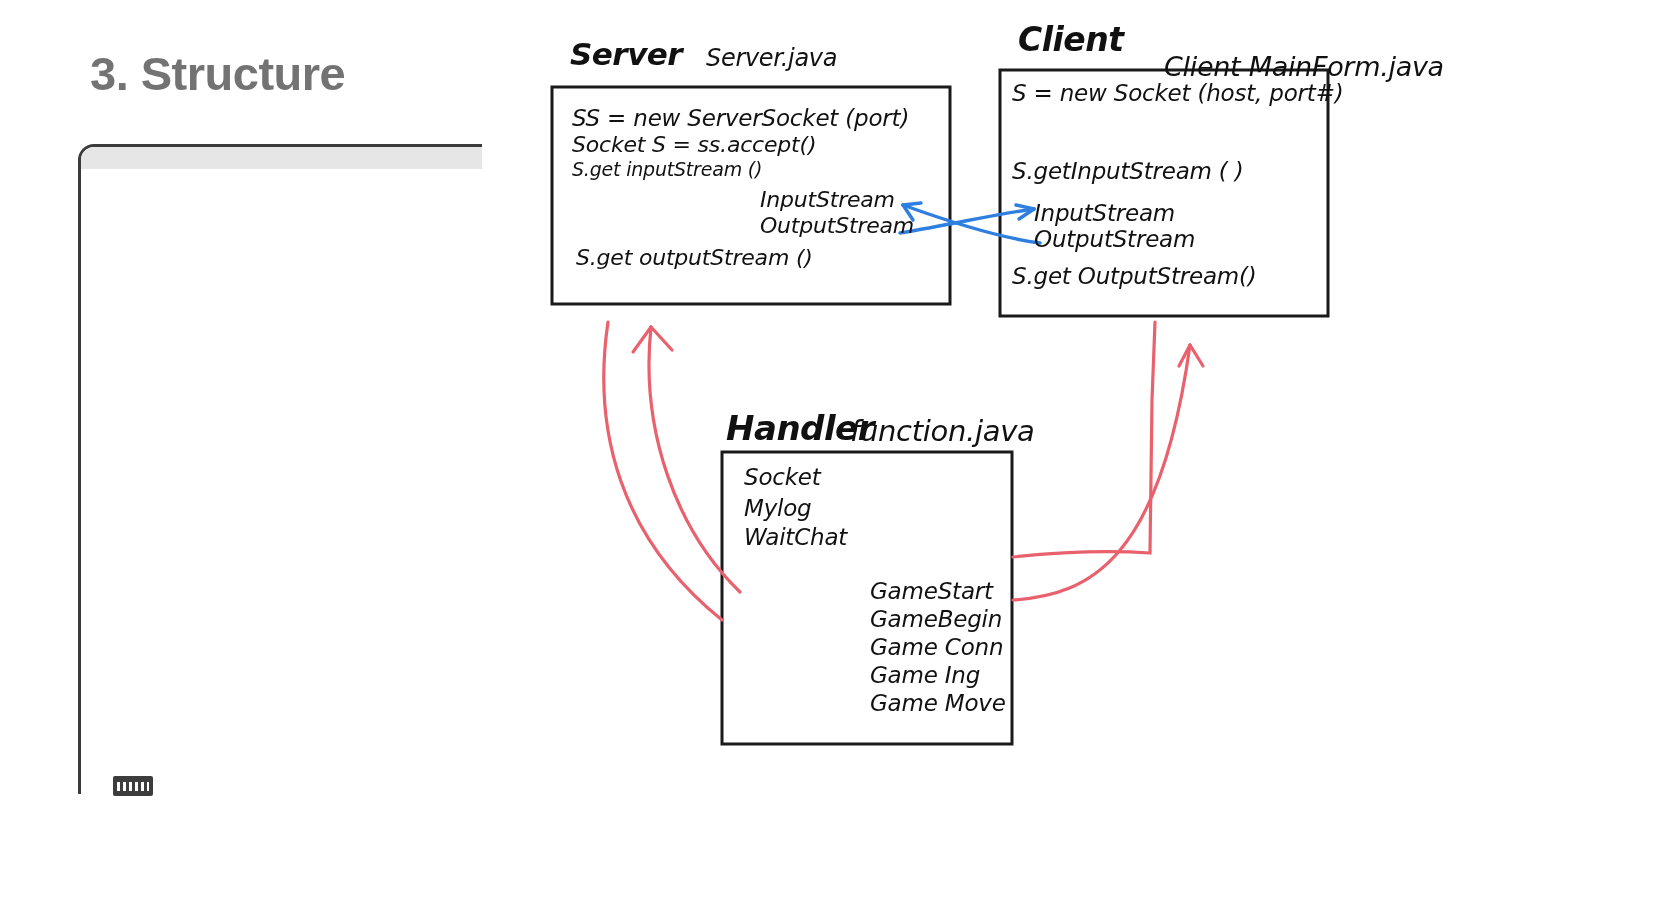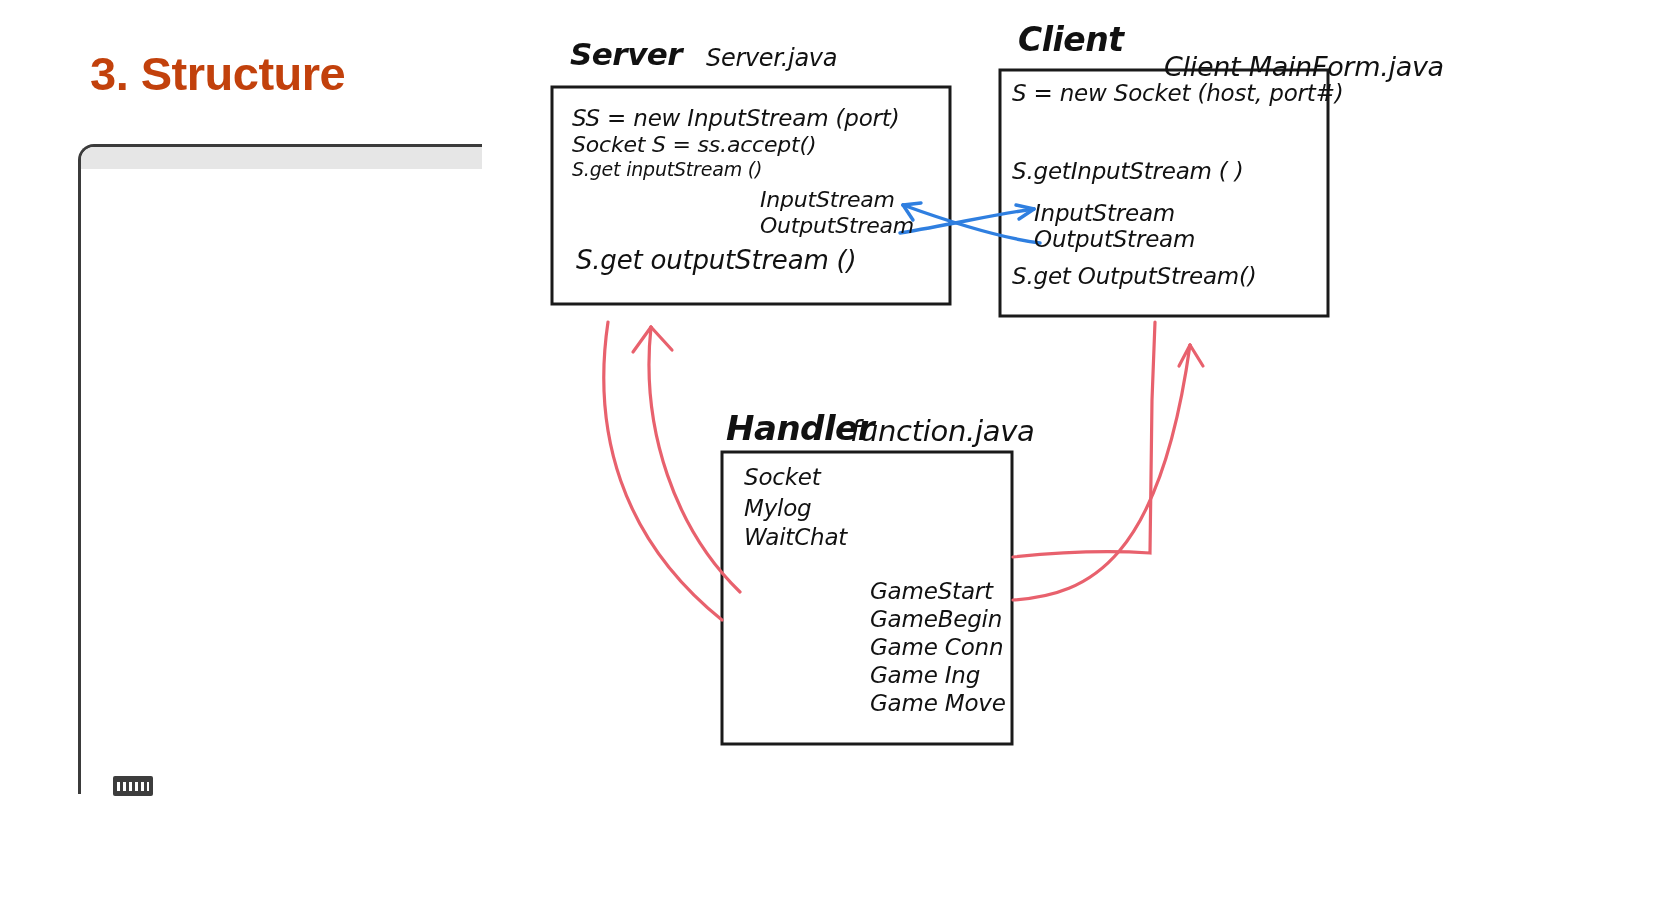--- a/index.html
+++ b/index.html
@@ -15,21 +15,21 @@
     font-family: "Liberation Sans", sans-serif;
   }
 
   
   #slide-title {
     position: absolute;
     left: 90px;
     top: 46px;
     font-size: 47px;
     font-weight: bold;
-    color: #c2410c;
+    color: #737373;
     letter-spacing: -0.5px;
     font-family: "Liberation Sans", sans-serif;
     white-space: nowrap;
   }
 
   
   #content-panel {
     position: absolute;
     left: 78px;
     top: 144px;
@@ -107,21 +107,21 @@
   }
 
   
   #server-title   { left: 570px; top: 36px;  font-size: 31px; }
   #server-file    { left: 706px; top: 44px;  font-size: 24px; }
   #server-l1      { left: 572px; top: 105px; font-size: 23px; }
   #server-l2      { left: 572px; top: 132px; font-size: 22px; }
   #server-l3      { left: 572px; top: 158px; font-size: 19px; }
   #server-stream-in  { left: 760px; top: 187px; font-size: 22px; }
   #server-stream-out { left: 760px; top: 213px; font-size: 22px; }
-  #server-l4      { left: 576px; top: 245px; font-size: 26px; }
+  #server-l4      { left: 576px; top: 245px; font-size: 22px; }
 
   
   #client-title   { left: 1018px; top: 20px;  font-size: 33px; }
   #client-file    { left: 1164px; top: 30px;  font-size: 27px; margin-top: 21px; }
   #client-l1      { left: 1012px; top: 80px;  font-size: 23px; }
   #client-l2      { left: 1012px; top: 158px; font-size: 23px; }
   #client-stream-in  { left: 1034px; top: 200px; font-size: 23px; }
   #client-stream-out { left: 1034px; top: 226px; font-size: 23px; }
   #client-l3      { left: 1012px; top: 263px; font-size: 23px; }
 
@@ -182,21 +182,21 @@
 
       <path d="M 1013 600 C 1090 595, 1160 560, 1190 345"></path>
       <path d="M 1190 345 L 1179 366"></path>
       <path d="M 1190 345 L 1203 366"></path>
     </g>
   </svg>
 </div>
 
 <div class="hand hand-title" id="server-title">Server</div>
 <div class="hand hand-file" id="server-file">Server.java</div>
-<div class="hand hand-line" id="server-l1">SS = new InputStream (port)</div>
+<div class="hand hand-line" id="server-l1">SS = new ServerSocket (port)</div>
 <div class="hand hand-line" id="server-l2">Socket S = ss.accept()</div>
 <div class="hand hand-line" id="server-l3">S.get inputStream ()</div>
 <div class="hand hand-line" id="server-stream-in">InputStream</div>
 <div class="hand hand-line" id="server-stream-out">OutputStream</div>
 <div class="hand hand-line" id="server-l4">S.get outputStream ()</div>
 
 <div class="hand hand-title" id="client-title">Client</div>
 <div class="hand hand-file" id="client-file">Client MainForm.java</div>
 <div class="hand hand-line" id="client-l1">S = new Socket (host, port#)</div>
 <div class="hand hand-line" id="client-l2">S.getInputStream ( )</div>

